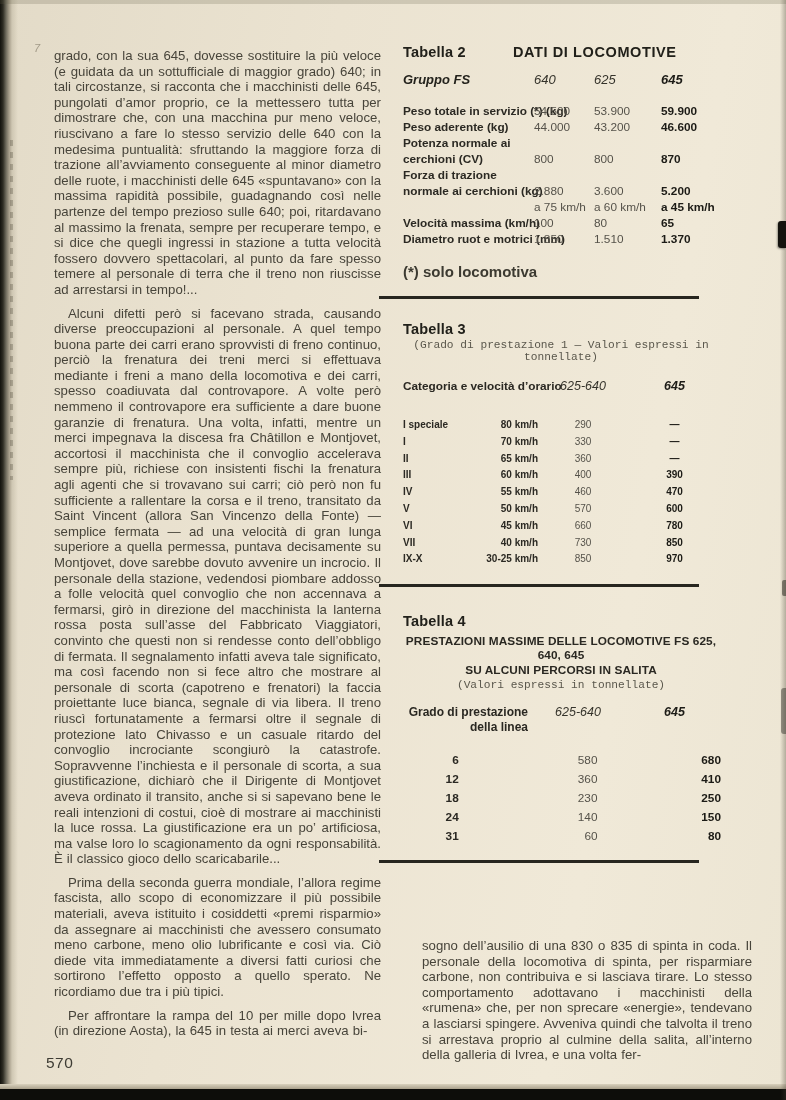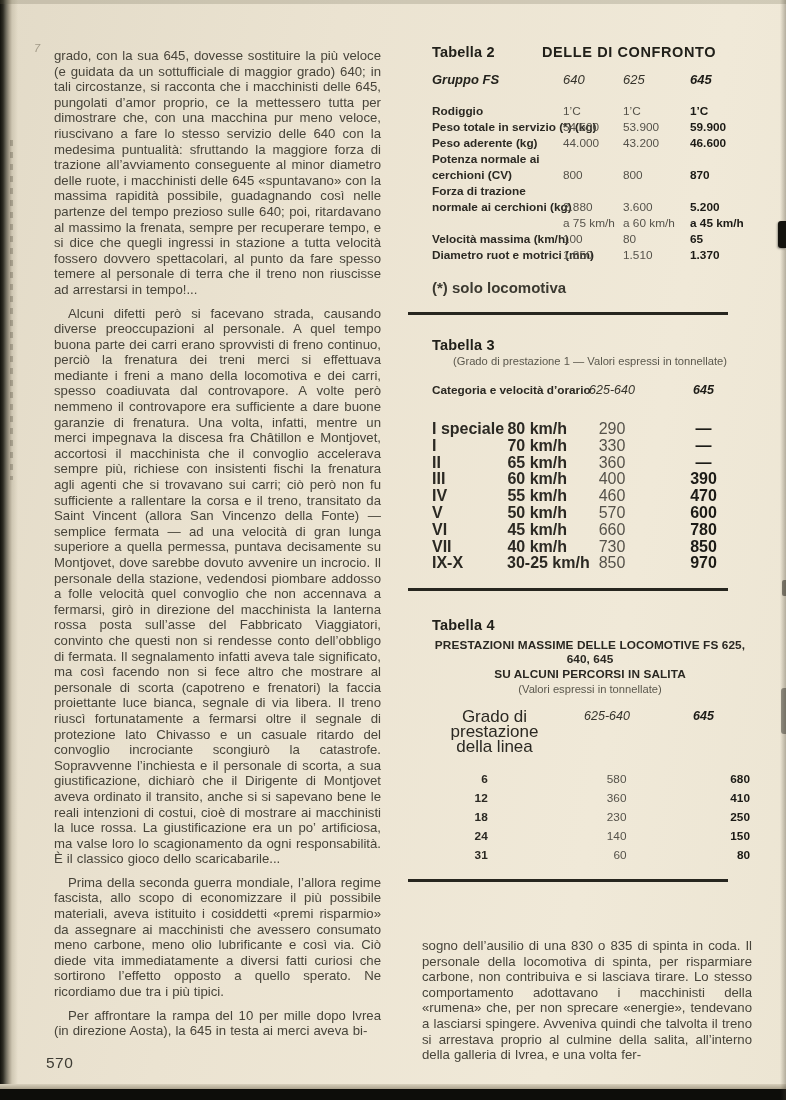--- a/index.html
+++ b/index.html
@@ -25,53 +25,53 @@
   .right-smudge-b{position:absolute;right:0;top:688px;width:5px;height:46px;background:rgba(40,37,30,.45);border-radius:3px 0 0 3px;}
   .stray-mark{position:absolute;left:34px;top:42px;font-size:11px;font-style:italic;color:rgba(95,88,70,.5);}
   
   .left-col{position:absolute;left:46px;top:40px;width:343px;}
   .bodytext p{margin:8px;font-size:13.2px;line-height:15.6px;text-align:justify;
     text-indent:14px;color:#47443a;word-spacing:.4px;hyphens:auto;-webkit-hyphens:auto;}
   .bodytext p.cont{text-indent:0;}
   .pagenum{position:absolute;left:46px;top:1054px;font-size:15.5px;color:#3e3c34;letter-spacing:.5px;}
   .right-text{position:absolute;left:414px;top:930px;width:346px;}
   
-  .right-col{position:absolute;left:408px;top:44px;width:357px;}
+  .right-col{position:absolute;left:379px;top:44px;width:357px;}
   .tbl-label{font-weight:700;font-size:14.5px;color:#21201a;letter-spacing:.2px;}
   .t2head{display:flex;padding-left:24px;}
   .t2head .tbl-label{width:110px;}
   .t2head .tbl-title{font-weight:700;font-size:14.5px;color:#21201a;letter-spacing:.6px;}
   table{border-collapse:collapse;table-layout:fixed;}
   td{padding:0;vertical-align:top;overflow:visible;white-space:nowrap;}
   .t2{margin:12px 0 0 24px;width:330px;}
   .t2 thead td{padding-bottom:16px;font-style:italic;font-size:13px;color:#35332b;}
   .t2 thead td:first-child{font-weight:700;color:#23221c;}
   .t2 thead td:last-child{font-weight:700;color:#1d1c17;}
   .t2 tbody td{font-size:11.8px;line-height:16px;font-weight:700;color:#2b2923;}
   .t2 tbody td:nth-child(2),.t2 tbody td:nth-child(3){font-weight:400;color:#55524a;}
   .t2 tbody td:nth-child(4){color:#1c1b16;}
   .footnote{margin:16px 0 0 24px;font-size:15px;font-weight:700;color:#3c3a31;}
   .rule{width:320px;height:3px;background:#27261f;margin-top:16px;}
   .t3block-label{margin:22px 0 0 24px;}
   .tbl-title-center{margin:5px 0 0 14px;width:336px;text-align:center;font-weight:700;
     font-size:11.8px;color:#2a2822;letter-spacing:.1px;}
-  .tbl-sub{margin:2px 0 0 14px;width:336px;text-align:center;font-size:11.2px;color:#5a574c;}
+  .tbl-sub{margin:2px 0 0 14px;width:336px;text-align:center;font-size:11.2px;color:#5a574c;font-family:Liberation Mono, monospace;}
   .t3{margin:16px 0 0 24px;width:318px;}
   .t3 thead td{padding-bottom:24px;}
   .t3 thead .cat{font-weight:700;font-size:11.8px;color:#2a2822;}
   .t3 thead .c1h{font-style:italic;font-size:12.5px;text-align:center;color:#35332b;}
   .t3 thead .c2h{font-weight:700;font-style:italic;font-size:12.5px;text-align:center;color:#1d1c17;}
-  .t3 tbody td{font-size:16px;line-height:16.8px;font-weight:700;color:#2b2923;}
+  .t3 tbody td{font-size:10px;line-height:16.8px;font-weight:700;color:#2b2923;}
   .t3 tbody td:nth-child(1){text-align:left;}
   .t3 tbody td:nth-child(2){text-align:right;}
   .t3 tbody td:nth-child(3){text-align:center;font-weight:400;color:#55524a;}
   .t3 tbody td:nth-child(4){text-align:center;color:#1c1b16;}
   .t4block-label{margin:26px 0 0 24px;}
   .t4head{display:grid;grid-template-columns:125px 100px 93px;margin:14px 0 0 24px;width:318px;}
-  .t4head .gh{text-align:center;font-weight:400;font-size:17px;line-height:15px;color:#2a2822;white-space:pre-line;}
+  .t4head .gh{text-align:right;font-weight:700;font-size:12px;line-height:15px;color:#2a2822;white-space:pre-line;}
   .t4head .c1h{text-align:center;font-style:italic;font-size:12.5px;color:#35332b;}
   .t4head .c2h{text-align:center;font-weight:700;font-style:italic;font-size:12.5px;color:#1d1c17;}
   .t4{margin:16px 0 0 24px;width:318px;}
   .t4 tbody td{font-size:11.8px;line-height:19px;font-weight:700;}
   .t4 tbody td:nth-child(1){text-align:right;color:#2b2923;}
   .t4 tbody td:nth-child(2){text-align:right;font-weight:400;color:#55524a;}
   .t4 tbody td:nth-child(3){text-align:right;color:#1c1b16;}
 </style>
 </head>
 <body>
@@ -87,46 +87,40 @@
     <p class="cont">grado, con la sua 645, dovesse sostituire la più veloce (e guidata da un sottufficiale di maggior grado) 640; in tali circostanze, si racconta che i macchinisti delle 645, pungolati d’amor proprio, ce la mettessero tutta per dimostrare che, con una macchina pur meno veloce, riuscivano a fare lo stesso servizio delle 640 con la medesima puntualità: sfruttando la maggiore forza di trazione all’avviamento conseguente al minor diametro delle ruote, i macchinisti delle 645 «spuntavano» con la massima rapidità possibile, guadagnando così nelle partenze del tempo prezioso sulle 640; poi, ritardavano al massimo la frenata, sempre per recuperare tempo, e si dice che quegli ingressi in stazione a tutta velocità fossero dovvero spettacolari, al punto da fare spesso temere al personale di terra che il treno non riuscisse ad arrestarsi in tempo!...</p>
     <p>Alcuni difetti però si facevano strada, causando diverse preoccupazioni al personale. A quel tempo buona parte dei carri erano sprovvisti di freno continuo, perciò la frenatura dei treni merci si effettuava mediante i freni a mano della locomotiva e dei carri, spesso coadiuvata dal controvapore. A volte però nemmeno il controvapore era sufficiente a dare buone garanzie di frenatura. Una volta, infatti, mentre un merci impegnava la discesa fra Châtillon e Montjovet, accortosi il macchinista che il convoglio accelerava sempre più, richiese con insistenti fischi la frenatura agli agenti che si trovavano sui carri; ciò però non fu sufficiente a rallentare la corsa e il treno, transitato da Saint Vincent (allora San Vincenzo della Fonte) — semplice fermata — ad una velocità di gran lunga superiore a quella permessa, puntava decisamente su Montjovet, dove sarebbe dovuto avvenire un incrocio. Il personale della stazione, vedendosi piombare addosso a folle velocità quel convoglio che non accennava a fermarsi, girò in direzione del macchinista la lanterna rossa posta sull’asse del Fabbricato Viaggiatori, convinto che questi non si rendesse conto dell’obbligo di fermata. Il segnalamento infatti aveva tale significato, ma così facendo non si fece altro che mostrare al personale di scorta (capotreno e frenatori) la faccia proiettante luce bianca, segnale di via libera. Il treno riuscì fortunatamente a fermarsi oltre il segnale di protezione lato Chivasso e un casuale ritardo del convoglio incrociante scongiurò la catastrofe. Sopravvenne l’inchiesta e il personale di scorta, a sua giustificazione, dichiarò che il Dirigente di Montjovet aveva ordinato il transito, anche si si sapevano bene le reali intenzioni di costui, cioè di mostrare ai macchinisti la luce rossa. La giustificazione era un po’ artificiosa, ma valse loro lo scagionamento da ogni responsabilità. È il classico gioco dello scaricabarile...</p>
     <p>Prima della seconda guerra mondiale, l’allora regime fascista, allo scopo di economizzare il più possibile materiali, aveva istituito i cosiddetti «premi risparmio» da assegnare ai macchinisti che avessero consumato meno carbone, meno olio lubrificante e così via. Ciò diede vita immediatamente a diversi fatti curiosi che sortirono l’effetto opposto a quello sperato. Ne ricordiamo due tra i più tipici.</p>
     <p>Per affrontare la rampa del 10 per mille dopo Ivrea (in direzione Aosta), la 645 in testa ai merci aveva bi-</p>
   </div>
 
   <div class="right-col">
 
     <div class="t2head">
       <span class="tbl-label">Tabella 2</span>
-      <span class="tbl-title">DELLE DI CONFRONTO</span>
+      <span class="tbl-title">DATI DI LOCOMOTIVE</span>
     </div>
 
     <table class="t2">
       <colgroup>
           <col style="width:131px">
           <col style="width:60px">
           <col style="width:67px">
           <col style="width:72px">
         </colgroup>
       <thead>
         <tr>
           <td>Gruppo FS</td>
           <td>640</td>
           <td>625</td>
           <td>645</td>
         </tr>
       </thead>
       <tbody>
           <tr>
-            <td>Rodiggio</td>
-            <td>1’C</td>
-            <td>1’C</td>
-            <td>1’C</td>
-          </tr>
-          <tr>
             <td>Peso totale in servizio (*) (kg)</td>
             <td>54.500</td>
             <td>53.900</td>
             <td>59.900</td>
           </tr>
           <tr>
             <td>Peso aderente (kg)</td>
             <td>44.000</td>
             <td>43.200</td>
             <td>46.600</td>

